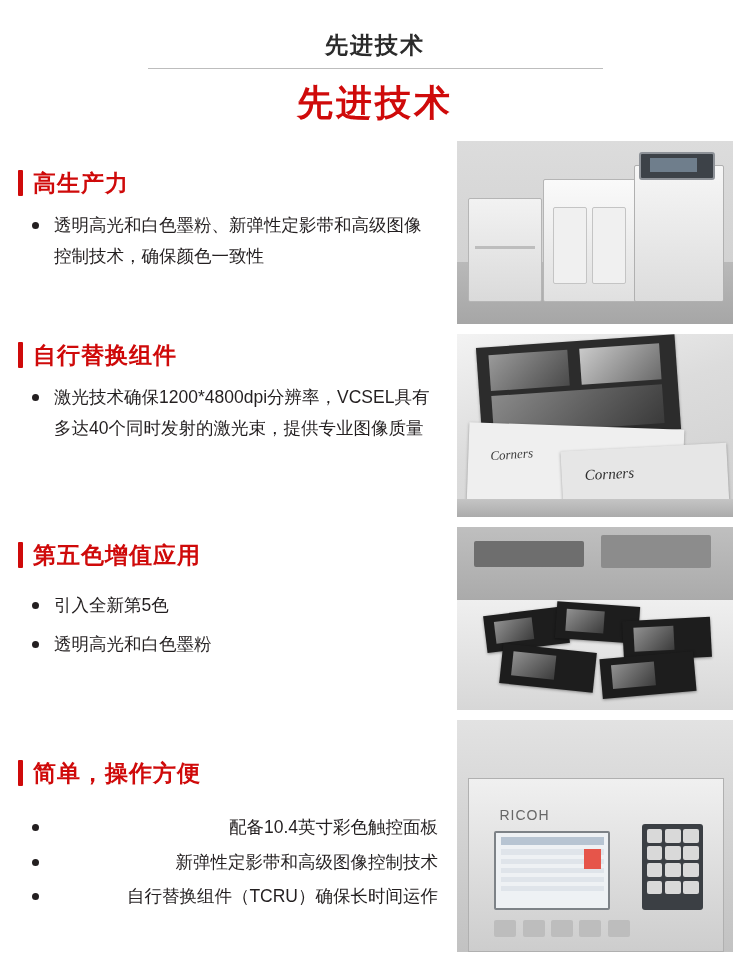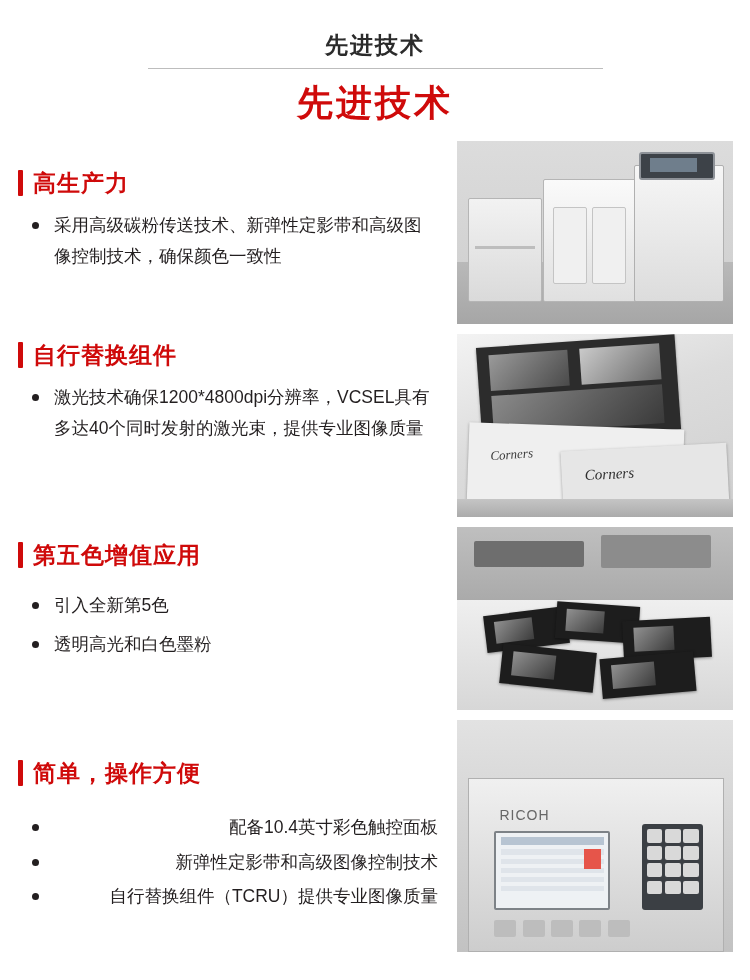--- a/index.html
+++ b/index.html
@@ -305,21 +305,21 @@
   </div>
 
   <div class="content">
 
     <div class="section" style="position:absolute; left:18px; top:20px; width:420px;">
       <div class="sec-head">
         <div class="sec-bar"></div>
         <div class="sec-title">高生产力</div>
       </div>
       <ul class="bullets">
-        <li>采用高级碳粉传送技术、新弹性定影带和高级图像控制技术，确保颜色一致性</li>
+        <li>透明高光和白色墨粉、新弹性定影带和高级图像控制技术，确保颜色一致性</li>
       </ul>
     </div>
 
     <div class="section" style="position:absolute; left:18px; top:192px; width:420px;">
       <div class="sec-head">
         <div class="sec-bar"></div>
         <div class="sec-title">自行替换组件</div>
       </div>
       <ul class="bullets">
         <li>激光技术确保1200*4800dpi分辨率，VCSEL具有多达40个同时发射的激光束，提供专业图像质量</li>
@@ -338,21 +338,21 @@
     </div>
 
     <div class="section" style="position:absolute; left:18px; top:610px; width:420px;">
       <div class="sec-head">
         <div class="sec-bar"></div>
         <div class="sec-title">简单，操作方便</div>
       </div>
       <ul class="bullets" style="margin-top:26px;text-align:right;">
         <li>配备10.4英寸彩色触控面板</li>
         <li style="margin-top:4px;">新弹性定影带和高级图像控制技术</li>
-        <li style="margin-top:4px;">自行替换组件（TCRU）提供专业图像质量</li>
+        <li style="margin-top:4px;">自行替换组件（TCRU）确保长时间运作</li>
       </ul>
     </div>
 
   </div>
 
   <div class="photo p1" style="left:457px; top:141px; width:276px; height:183px;">
     <div class="photo-inner">
       <div class="wall"></div>
       <div class="floor"></div>
       <div class="unitA"></div>

